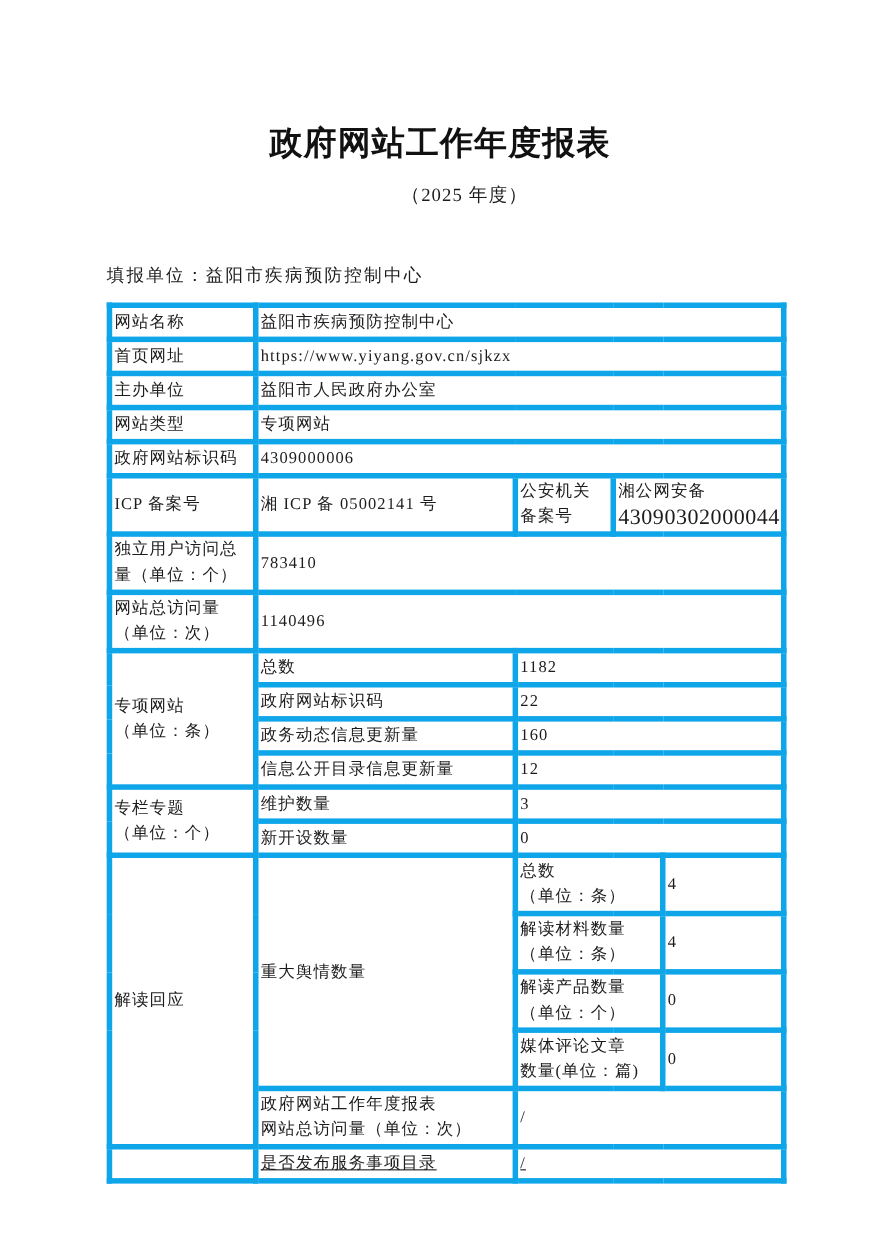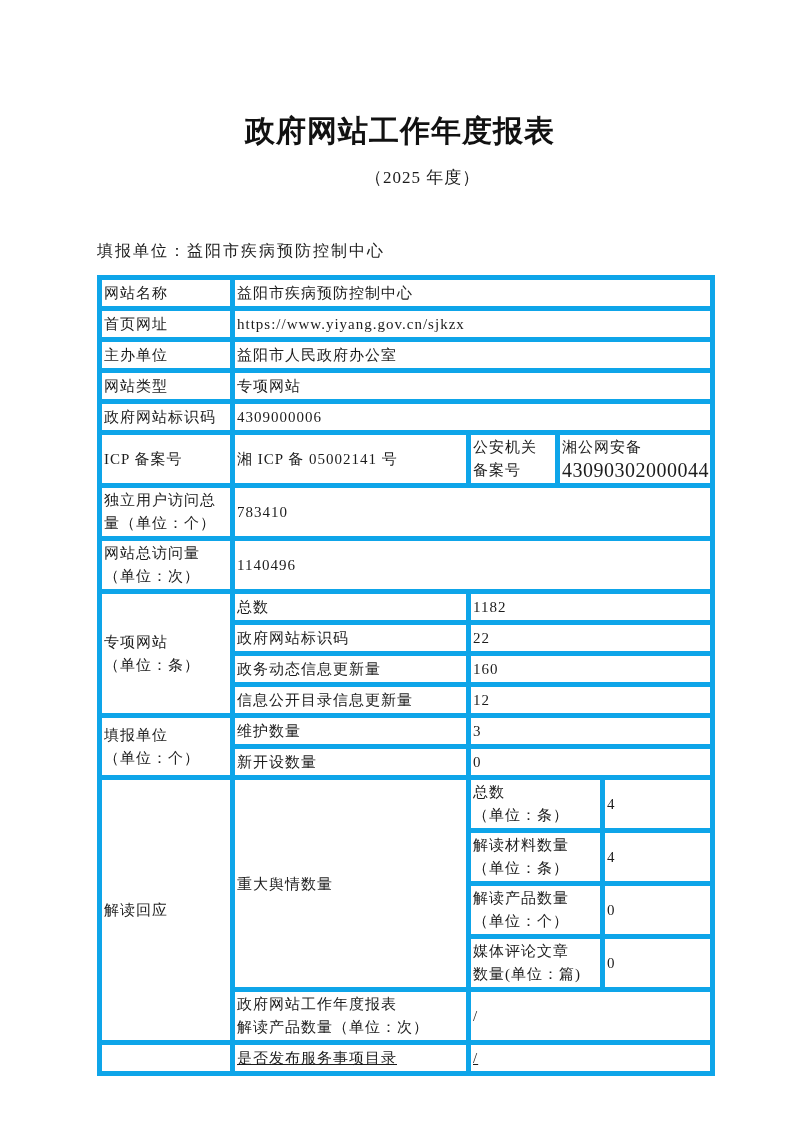--- a/index.html
+++ b/index.html
@@ -149,21 +149,21 @@
       <td>政务动态信息更新量</td>
       <td colspan="3" class="num">160</td>
     </tr>
     <tr class="h27">
       <td>信息公开目录信息更新量</td>
       <td colspan="3" class="num">12</td>
     </tr>
 
     <tr class="h27">
       <td rowspan="2">
-        <div class="ln">填报单位</div>
+        <div class="ln">专栏专题</div>
         <div class="ln">（单位：个）</div>
       </td>
       <td>维护数量</td>
       <td colspan="3" class="num">3</td>
     </tr>
     <tr class="h27">
       <td>新开设数量</td>
       <td colspan="3" class="num">0</td>
     </tr>
 
@@ -194,21 +194,21 @@
       <td colspan="2">
         <div class="ln">媒体评论文章</div>
         <div class="ln">数量(单位：篇)</div>
       </td>
       <td class="num">0</td>
     </tr>
 
     <tr class="h53">
       <td>
         <div class="ln">政府网站工作年度报表</div>
-        <div class="ln">解读产品数量（单位：次）</div>
+        <div class="ln">网站总访问量（单位：次）</div>
       </td>
       <td colspan="3" class="num">/</td>
     </tr>
 
     <tr class="h26">
       <td></td>
       <td>是否发布服务事项目录</td>
       <td colspan="3" class="num">/</td>
     </tr>
 

